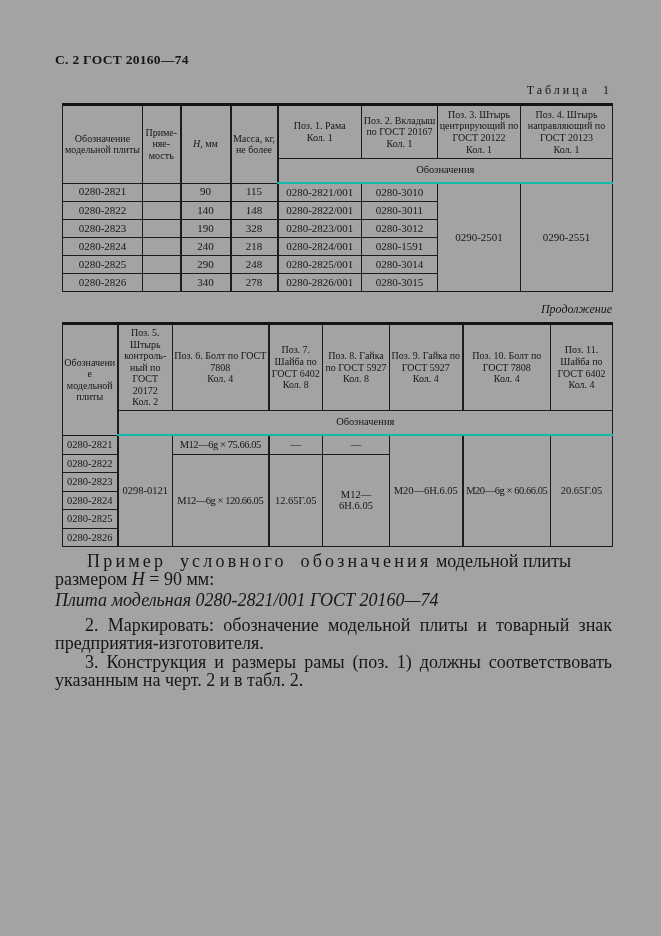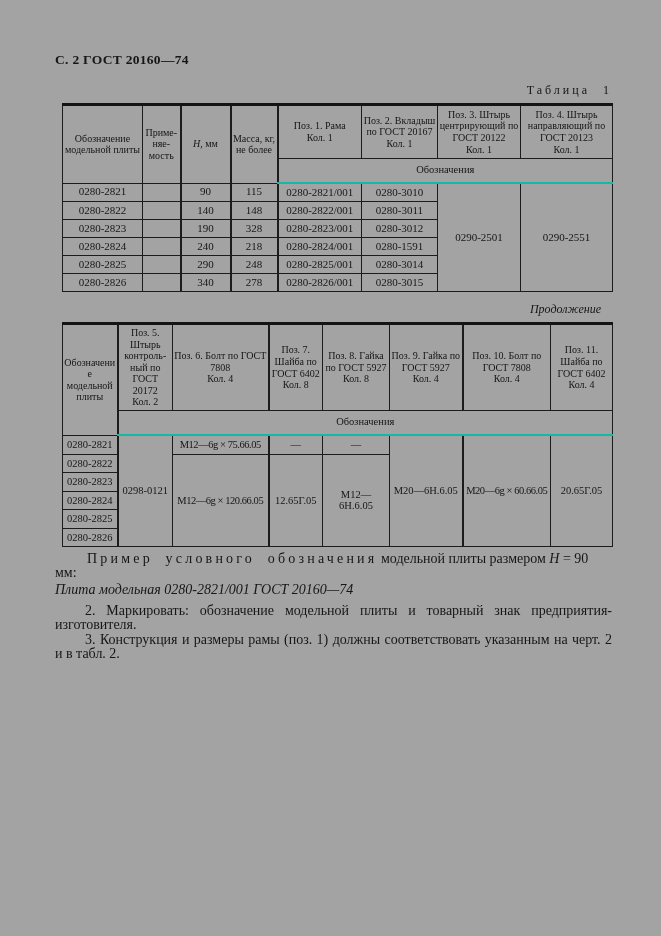--- a/index.html
+++ b/index.html
@@ -13,21 +13,21 @@
 
   .doc-header {
     position: absolute; left: 55px; top: 52px;
     font-size: 13.5px; font-weight: bold; letter-spacing: 0.3px;
   }
   .table-caption {
     position: absolute; right: 49px; top: 83px;
     font-size: 12px; letter-spacing: 3px; word-spacing: 7px;
   }
   .continuation-caption {
-    position: absolute; right: 60px; top: 302px;
+    position: absolute; right: 49px; top: 302px;
     font-size: 12px; font-style: italic;
   }
 
   table.gost {
     position: absolute; left: 62px;
     border-collapse: collapse; table-layout: fixed;
     width: 550px;
     border-top: 3px solid #141414;
     border-bottom: 1px solid #141414;
   }
@@ -52,21 +52,21 @@
   #table1 td { font-size: 11px; height: 17px; line-height: 1.05; }
   #table2 td { font-size: 10.5px; height: 17.5px; line-height: 1.05; }
   .bl2 { border-left-width: 2px !important; }
   .tight { letter-spacing: -0.45px; }
   .plate-head { overflow-wrap: anywhere; }
   .qty-line { display: block; }
   .it { font-style: italic; }
 
   .notes {
     position: absolute; left: 55px; top: 552px; width: 557px;
-    font-size: 14px; line-height: 1.0;
+    font-size: 18px; line-height: 1.0;
   }
   .notes p { margin: 0; }
   .example-line { text-indent: 32px; margin-bottom: 3px !important; }
   .spaced { letter-spacing: 3.2px; word-spacing: 6px; }
   .designation-line { font-style: italic; margin-bottom: 7px !important; }
   .amended-line { font-weight: bold; text-indent: 30px; margin-bottom: 1px !important; }
   .note-par { text-indent: 30px; text-align: justify; line-height: 1.0; margin-bottom: 1px !important; }
 </style>
 </head>
 <body>

